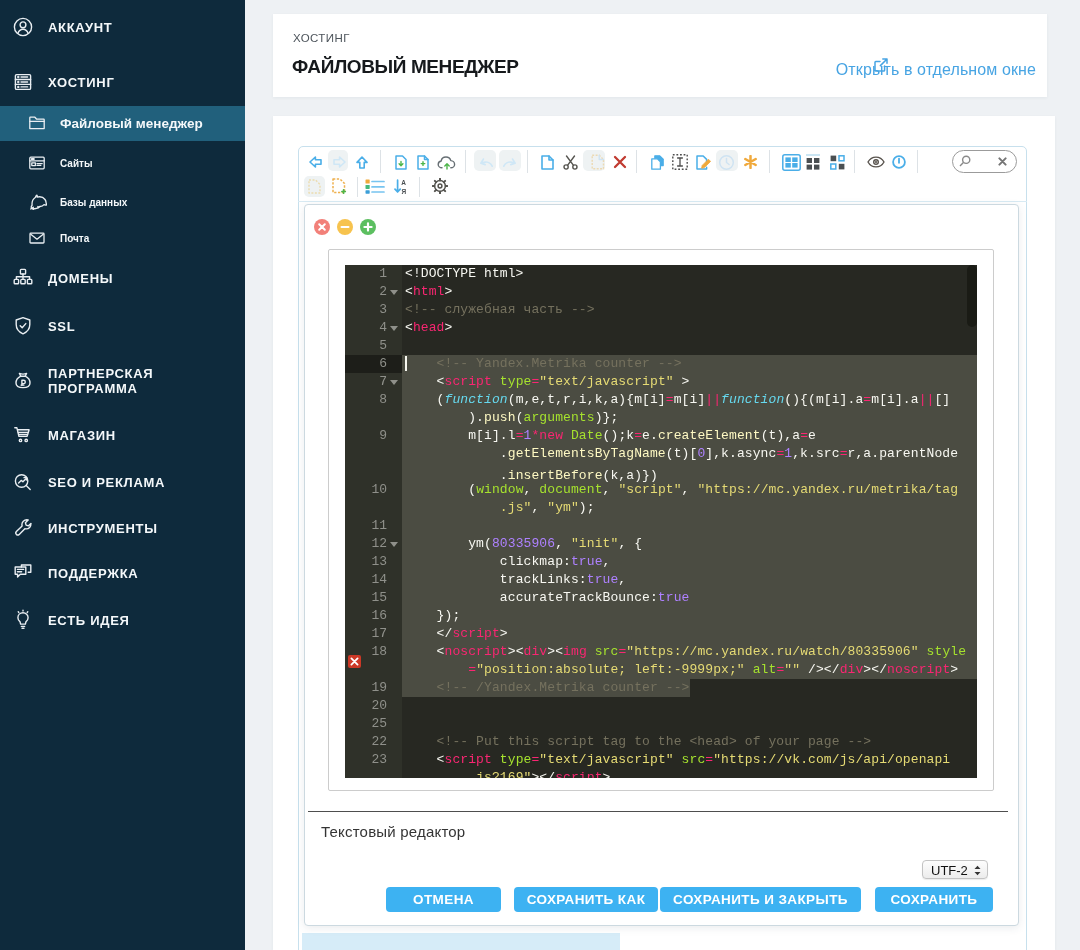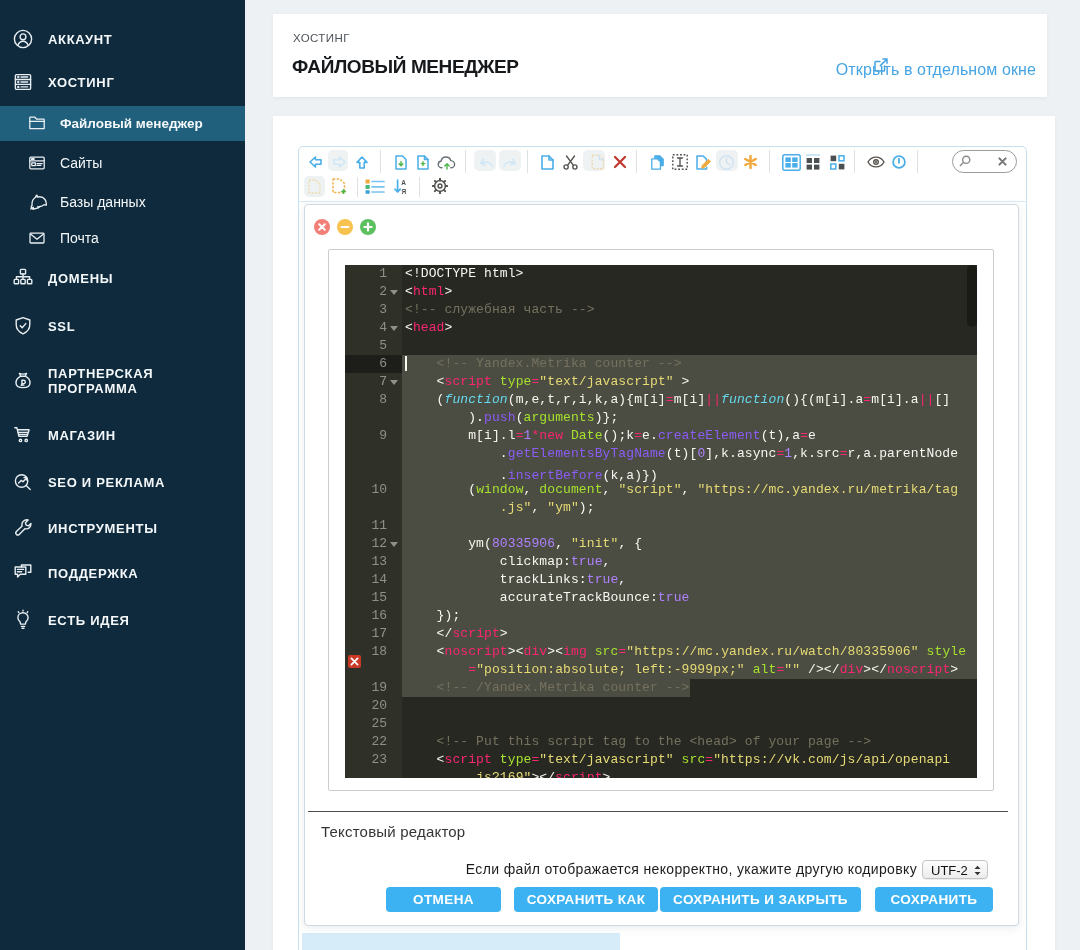--- a/index.html
+++ b/index.html
@@ -3,21 +3,21 @@
 <meta charset="utf-8">
 <style>
 *{margin:0;padding:0;box-sizing:border-box;}
 html,body{width:1080px;height:950px;overflow:hidden;}
 body{font-family:"Liberation Sans",sans-serif;background:#eef1f4;}
 #page{position:relative;width:1080px;height:950px;overflow:hidden;}
 
 #side{position:absolute;left:0;top:0;width:245px;height:950px;background:#0e2a3c;}
 .sitem{position:absolute;left:0;width:245px;color:#f4f8fa;}
 .slab{position:absolute;left:48px;top:50%;transform:translateY(-50%);font-size:13px;font-weight:bold;letter-spacing:.7px;}
-.slab2{position:absolute;left:60px;top:50%;transform:translateY(-50%);font-size:14px;}
+.slab2{position:absolute;left:60px;top:50%;transform:translateY(-50%);font-size:10px;font-weight:bold;}
 .sicon{position:absolute;left:12px;top:50%;transform:translateY(-50%);}
 .sicon2{position:absolute;left:28px;top:50%;transform:translateY(-50%);}
 #active{position:absolute;left:0;top:106px;width:245px;height:35px;background:#21607c;}
 
 #hcard{position:absolute;left:273px;top:14px;width:774px;height:83px;background:#fff;box-shadow:0 1px 3px rgba(40,60,80,.06);}
 #crumb{position:absolute;left:20px;top:18px;font-size:11.5px;color:#4d545b;letter-spacing:.4px;}
 #h1{position:absolute;left:19px;top:42px;font-size:19px;font-weight:bold;color:#16191c;letter-spacing:-0.4px;}
 #openlink{position:absolute;right:11px;top:47px;font-size:16px;color:#47a4e3;letter-spacing:0.1px;}
 
 #mcard{position:absolute;left:273px;top:116px;width:782px;height:834px;background:#fff;box-shadow:0 1px 3px rgba(40,60,80,.06);}
@@ -33,40 +33,40 @@
 #ace{position:absolute;left:344.5px;top:264.5px;width:632.5px;height:513.5px;background:#272822;overflow:hidden;}
 #gutter{position:absolute;left:0;top:0;width:57px;height:513.5px;background:#2f3129;}
 #gactive{position:absolute;left:0;top:90px;width:57px;height:18px;background:#1d1e19;}
 #sel1{position:absolute;left:57px;top:90px;width:575.5px;height:324px;background:#4b4c42;}
 #sel2{position:absolute;left:57px;top:414px;width:288.5px;height:18px;background:#4b4c42;}
 #cursor{position:absolute;left:60.5px;top:91.5px;width:2px;height:15px;background:#f8f8f0;}
 #thumb{position:absolute;left:622.5px;top:0px;width:10px;height:62px;background:#1a1b15;border-radius:5px;}
 .gnum{position:absolute;left:0;width:42.5px;text-align:right;font-family:"Liberation Mono",monospace;font-size:13px;line-height:18px;color:#8f908a;}
 .crow{position:absolute;left:60.5px;white-space:pre;font-family:"Liberation Mono",monospace;font-size:13px;letter-spacing:0.1px;line-height:18px;color:#f8f8f2;}
 .fold{position:absolute;left:45px;width:0;height:0;border-left:4px solid transparent;border-right:4px solid transparent;border-top:5px solid #8f908a;}
-.w{color:#f8f8f2}.c{color:#75715e}.p{color:#f92672}.g{color:#a6e22e}.s{color:#e6db74}.n{color:#ae81ff}.b{color:#8b5cf6}.bi{color:#66d9ef;font-style:italic}
+.w{color:#f8f8f2}.c{color:#75715e}.p{color:#f92672}.g{color:#a6e22e}.s{color:#e6db74}.n{color:#ae81ff}.b{color:#fef9c3}.bi{color:#66d9ef;font-style:italic}
 #err{position:absolute;left:3.5px;top:390.5px;width:13px;height:13px;background:#cc3826;border-radius:2px;}
 
 #sep{position:absolute;left:308px;top:811px;width:700px;height:1px;background:#4e4e4e;}
 #tred{position:absolute;left:321px;top:823px;font-size:15px;color:#343434;letter-spacing:0.2px;}
 #encrow{position:absolute;left:304px;top:861px;width:613px;text-align:right;font-size:14px;color:#1d1d1d;letter-spacing:0.35px;}
 #sel-utf{position:absolute;left:922px;top:859.5px;width:65.5px;height:19px;border:1px solid #c3c3c3;border-radius:4px;background:linear-gradient(#fdfdfd,#ececec);box-shadow:0 1px 1px rgba(0,0,0,.08);}
 #sel-utf span{position:absolute;left:8px;top:2px;font-size:13px;color:#111;}
 .btn{position:absolute;top:887px;height:25px;background:#3db2f2;border-radius:4px;color:#fff;font-size:13.5px;font-weight:bold;text-align:center;line-height:25px;letter-spacing:.4px;}
 #bluerow{position:absolute;left:302px;top:933px;width:318px;height:17px;background:#d6ecf8;}
 svg{display:block;}
 .tic{position:absolute;}
 </style>
 </head>
 <body>
 <div id="page">
   <div id="side"></div>
   <div id="active"></div>
   <div id="sidebar-items">
-<div class="sitem" style="top:22px;height:34px">
+<div class="sitem" style="top:10px;height:34px">
         <span class="sicon">
           <svg width="22" height="22" viewBox="0 0 22 22">
             <g stroke="#e9eef2" stroke-width="1.4" fill="none" stroke-linecap="round" stroke-linejoin="round">
               <circle cx="11" cy="11" r="8.6"></circle>
               <circle cx="11" cy="8.8" r="2.9"></circle>
               <path d="M5.9,17.3 C6.9,14.5 8.7,13.2 11,13.2 C13.3,13.2 15.1,14.5 16.1,17.3"></path>
             </g>
           </svg>
         </span>
         <span class="slab" style="">АККАУНТ</span>
@@ -616,21 +616,20 @@
         <svg width="13" height="13" viewBox="0 0 13 13" style="position:absolute;left:0;top:0">
           <g stroke="#fff" stroke-width="1.8" stroke-linecap="round">
             <path d="M3.4,3.4 L9.6,9.6 M9.6,3.4 L3.4,9.6"></path>
           </g>
         </svg>
       </div>
     <div id="thumb"></div>
   </div>
   <div id="sep"></div>
   <div id="tred">Текстовый редактор</div>
-  <div id="encrow">Если файл отображается некорректно, укажите другую кодировку</div>
   <div id="sel-utf">
       <span>UTF-2</span>
       <svg width="7" height="11" viewBox="0 0 7 11" style="position:absolute;right:6px;top:4px">
         <path d="M0.5,4 L3.5,0.8 L6.5,4 z" fill="#333"></path>
         <path d="M0.5,7 L3.5,10.2 L6.5,7 z" fill="#333"></path>
       </svg>
     </div>
   <div id="btns">
       <div class="btn" style="left:386px;width:115px">ОТМЕНА</div>
       <div class="btn" style="left:514px;width:144px">СОХРАНИТЬ КАК</div>

